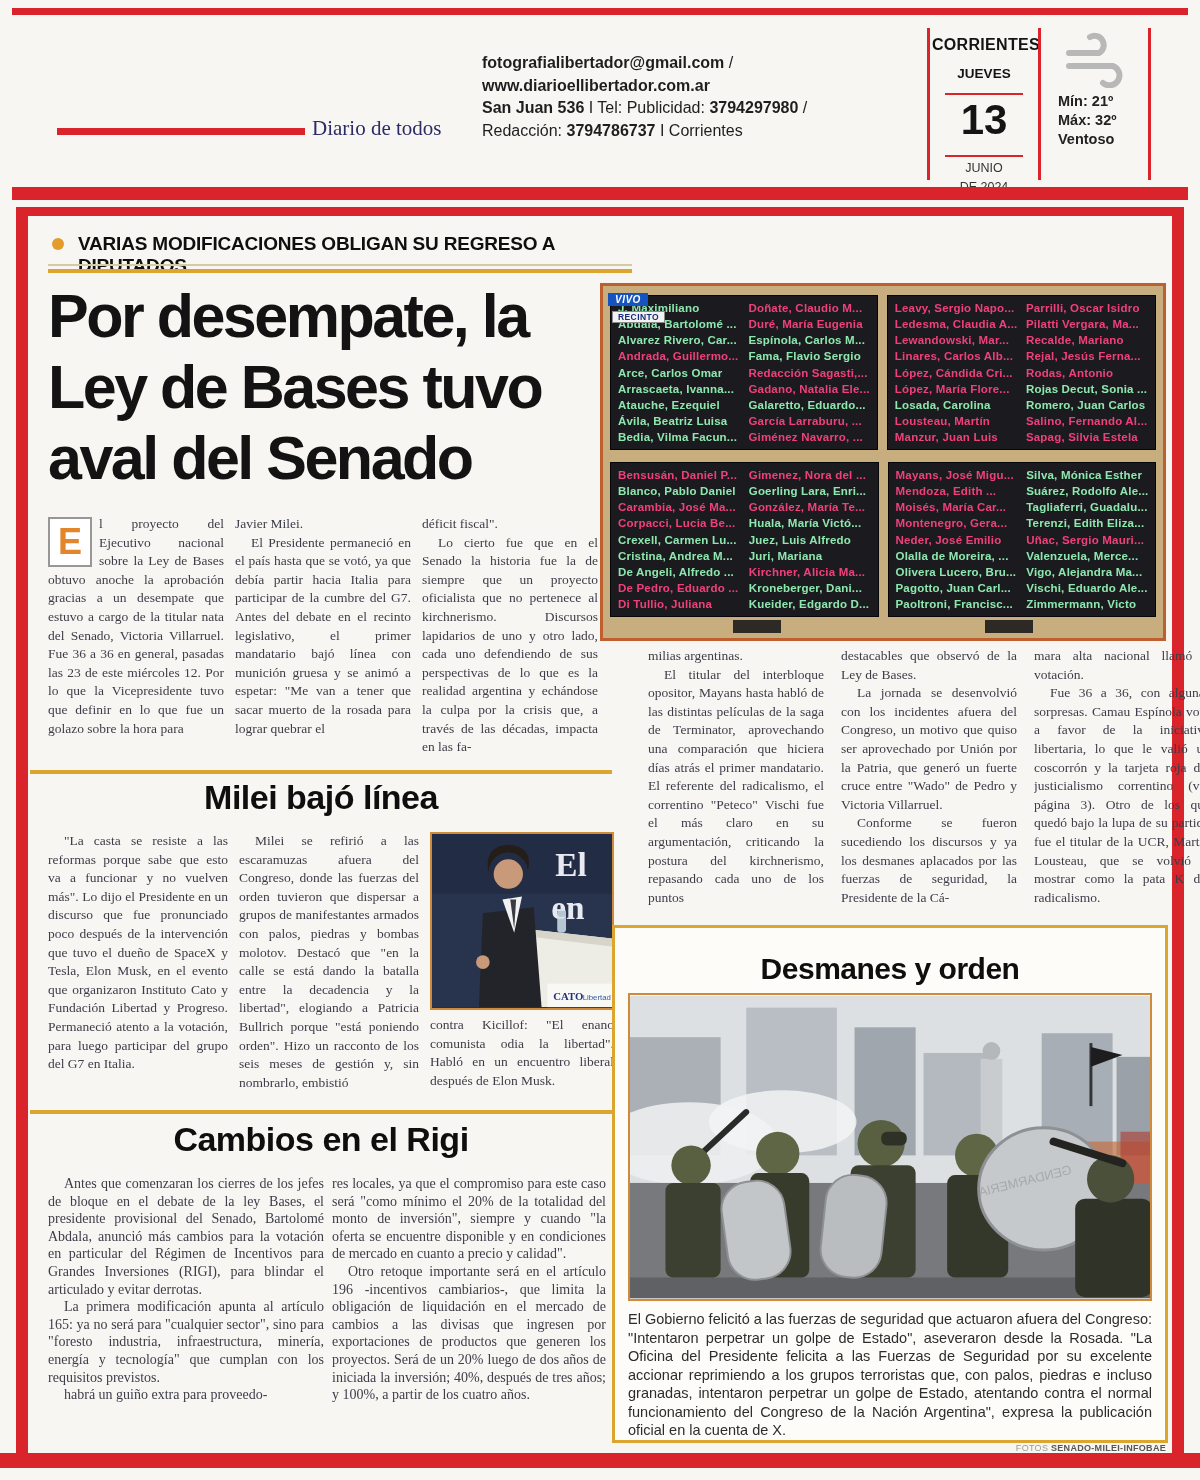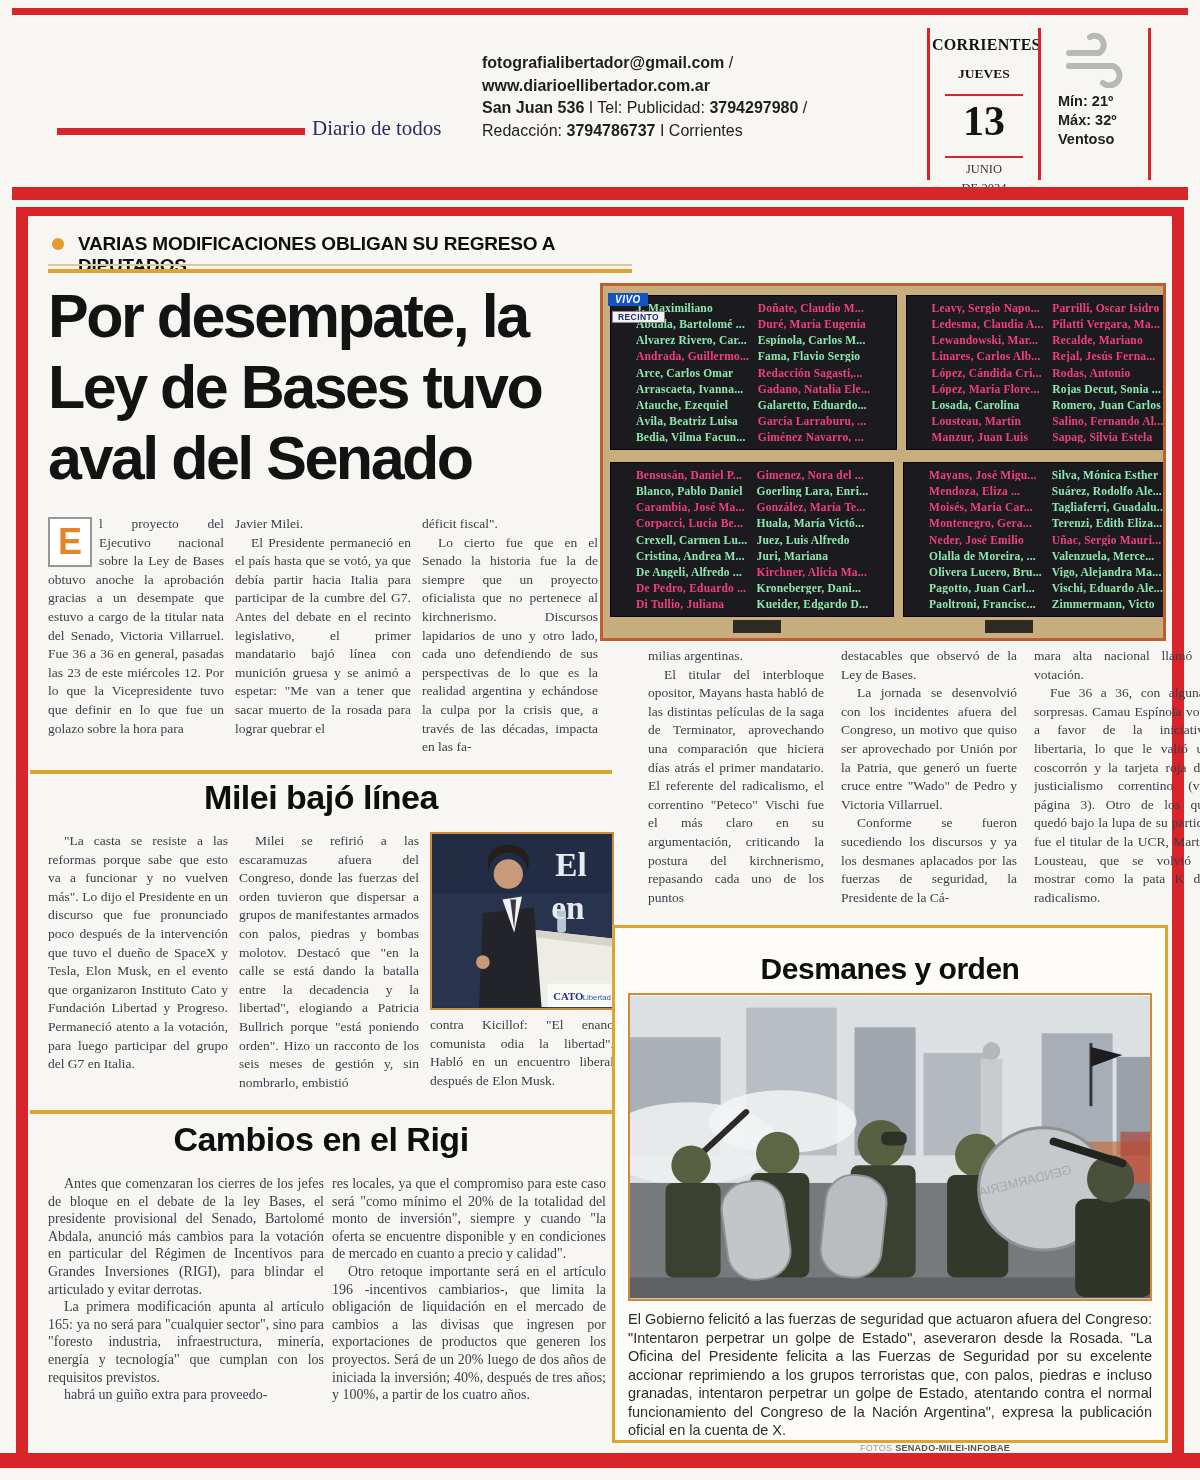--- a/index.html
+++ b/index.html
@@ -43,40 +43,40 @@
   .dropcap{float:left;width:44px;height:50px;border:2px solid #979797;background:#fff;
            color:#e2862c;font-family:"Liberation Sans",sans-serif;font-weight:bold;
            font-size:36px;line-height:46px;text-align:center;margin:2px 7px 2px 0;}
   .rigi-col{font-size:14px;line-height:17.6px;}
 
   .sectitle{font-weight:bold;font-size:34px;letter-spacing:-.5px;text-align:center;color:#0e0e0e;}
 
   
   .board{background:#c8ae7e;border:3px solid #bd5f2e;overflow:hidden;}
   .panelrow{position:absolute;left:7px;right:7px;display:flex;gap:9px;}
-  .panel{flex:1;background:#1b1a1f;border:1px solid #060608;padding:6px 25px;display:flex;gap:9px;font-family:Liberation Serif, serif;}
+  .panel{flex:1;background:#1b1a1f;border:1px solid #060608;padding:6px 7px;display:flex;gap:9px;}
   .bcol{flex:1;display:flex;flex-direction:column;justify-content:space-between;overflow:hidden;}
   .bname{font-size:11.5px;font-weight:bold;letter-spacing:.2px;white-space:nowrap;overflow:hidden;}
   .vg{color:#8de8ae;} .vr{color:#f0407a;}
   .stand{position:absolute;width:48px;height:13px;background:#2d2a26;bottom:5px;}
   .vivo{position:absolute;left:5px;top:7px;background:#1553c0;color:#fff;font-style:italic;
         font-weight:bold;font-size:10px;padding:1px 7px;letter-spacing:.5px;}
   .recinto{position:absolute;left:9px;top:25px;background:#f2f2f2;color:#1a2a7a;border:1px solid #8a8a8a;
         font-weight:bold;font-size:8.5px;padding:0 5px;letter-spacing:.4px;}
 
   
   .photoframe{border:2px solid #cf8a3a;background:#23304c;overflow:hidden;}
 
   
   .desbox{border:3px solid #dca52f;background:#fdfcf8;padding:22px 13px;}
   .destitle{font-weight:bold;font-size:30px;letter-spacing:-.5px;text-align:center;color:#0e0e0e;margin-top:2px;}
   .desphoto{margin-top:7px;border:2px solid #cf8a3a;height:308px;overflow:hidden;}
   .caption{margin-top:9px;font-size:14.5px;line-height:18.5px;text-align:justify;color:#2d2d2d;}
 
-  .credit{font-size:9px;letter-spacing:.3px;text-align:left;color:#9a9a9a;}
+  .credit{font-size:9px;letter-spacing:.3px;text-align:right;color:#9a9a9a;}
   .credit b{color:#555;}
 </style>
 </head>
 <body>
 
 <div id="page">
 
   <div class="abs redbar" style="left:12px;top:8px;width:1176px;height:7px;"></div>
 
   <div class="abs" style="left:0;top:16px;width:1200px;height:168px;">
@@ -85,21 +85,21 @@
 
     <div class="abs contact" style="left:482px;top:36px;width:420px;">
       <div><span style="font-weight: bold;">fotografialibertador@gmail.com</span><span> /</span></div>
       <div><span style="font-weight: bold;">www.diarioellibertador.com.ar</span></div>
       <div><span style="font-weight: bold;">San Juan 536</span><span> I Tel: Publicidad: </span><span style="font-weight: bold;">3794297980</span><span> /</span></div>
       <div><span>Redacción: </span><span style="font-weight: bold;">3794786737</span><span> I Corrientes</span></div>
     </div>
 
     <div class="abs vline" style="left:927px;top:12px;height:152px;"></div>
 
-    <div class="abs datebox" style="left:932px;top:16px;width:104px;font-family:Liberation Serif, serif;">
+    <div class="abs datebox" style="left:932px;top:16px;width:104px;">
       <div class="db-city">CORRIENTES</div>
       <div class="db-day">JUEVES</div>
       <div class="db-rule"></div>
       <div class="db-num">13</div>
       <div class="db-rule"></div>
       <div class="db-my">JUNIO</div>
       <div class="db-my">DE 2024</div>
     </div>
 
     <div class="abs vline" style="left:1038px;top:12px;height:152px;"></div>
@@ -212,21 +212,21 @@
             <div class="bname vg">Juez, Luis Alfredo</div>
             <div class="bname vg">Juri, Mariana</div>
             <div class="bname vr">Kirchner, Alicia Ma...</div>
             <div class="bname vg">Kroneberger, Dani...</div>
             <div class="bname vg">Kueider, Edgardo D...</div>
           </div>
       </div>
       <div class="panel">
         <div class="bcol">
             <div class="bname vr">Mayans, José Migu...</div>
-            <div class="bname vr">Mendoza, Eliza ...</div>
+            <div class="bname vr">Mendoza, Edith ...</div>
             <div class="bname vr">Moisés, María Car...</div>
             <div class="bname vr">Montenegro, Gera...</div>
             <div class="bname vr">Neder, José Emilio</div>
             <div class="bname vg">Olalla de Moreira, ...</div>
             <div class="bname vg">Olivera Lucero, Bru...</div>
             <div class="bname vg">Pagotto, Juan Carl...</div>
             <div class="bname vg">Paoltroni, Francisc...</div>
           </div>
         <div class="bcol">
             <div class="bname vg">Silva, Mónica Esther</div>

